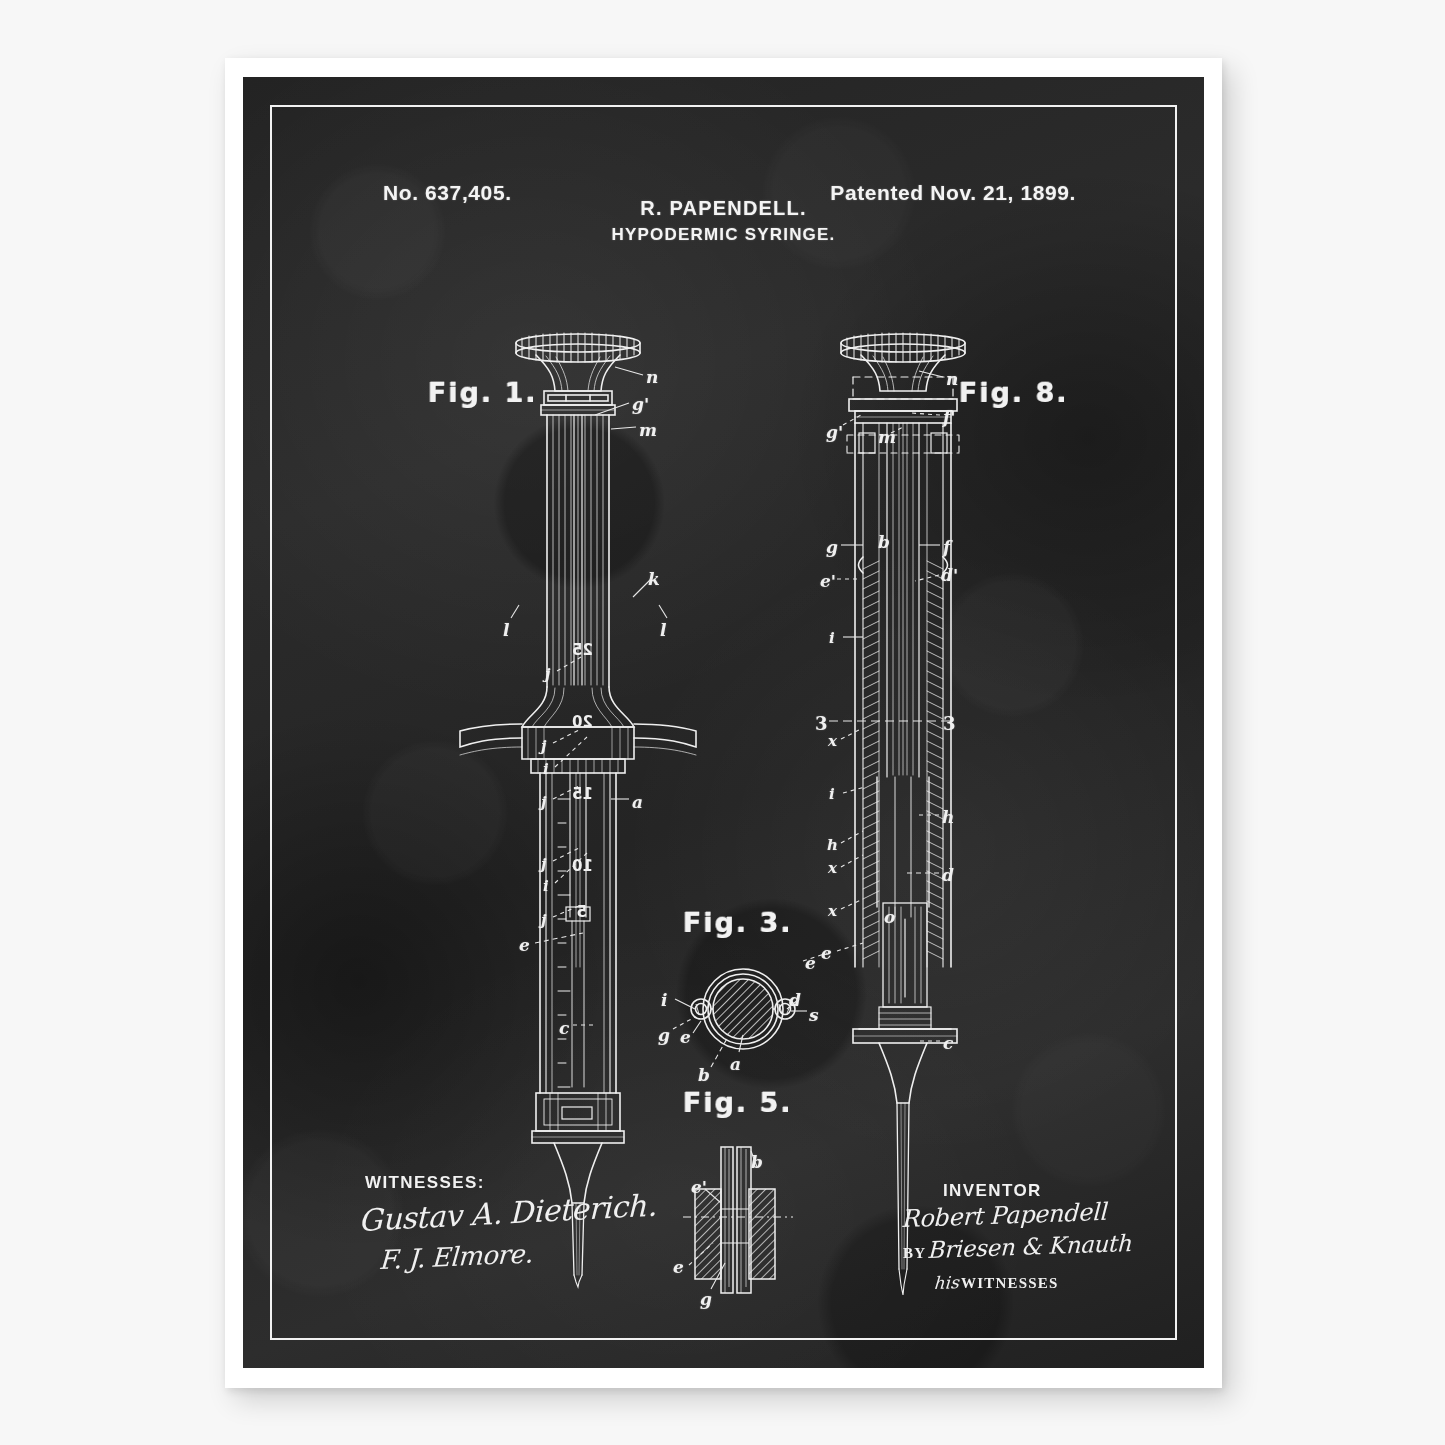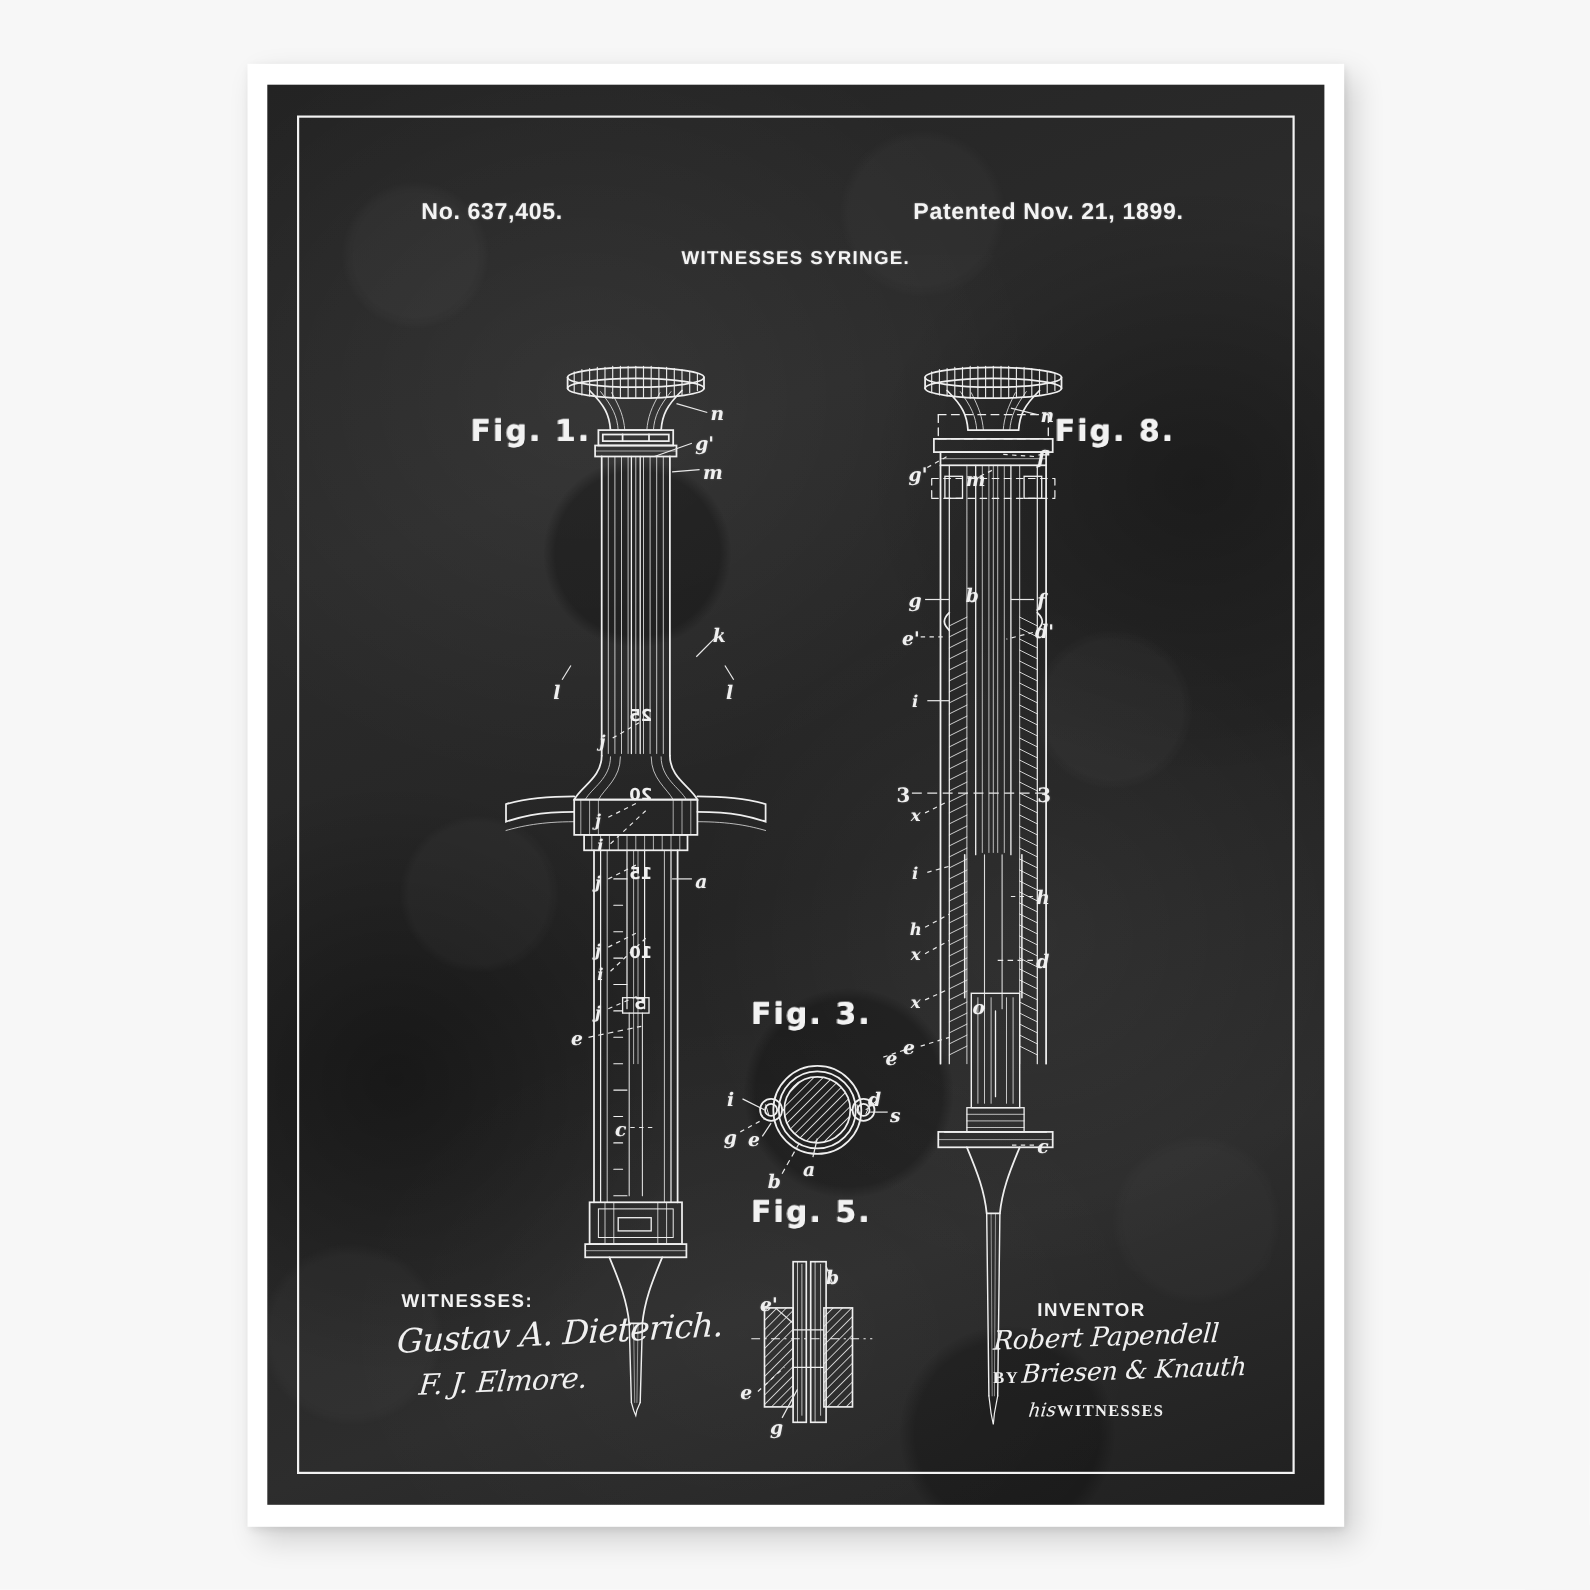--- a/index.html
+++ b/index.html
@@ -173,21 +173,22 @@
 
   <div id="frame">
     <div id="poster">
 
       <div id="inner-rule"></div>
 
       <div id="sheet">
 
         <div class="hdr" id="hdr-number">No. 637,405.</div>
         <div class="hdr" id="hdr-patented">Patented Nov. 21, 1899.</div>
-        <div class="hdr" id="hdr-title">WITNESSES SYRINGE.</div>
+        <div class="hdr" id="hdr-name">R. PAPENDELL.</div>
+        <div class="hdr" id="hdr-title">HYPODERMIC SYRINGE.</div>
 
         <div class="figcap" style="left:185px; top:300px;">Fig. 1.</div>
         <div class="figcap" style="left:716px; top:300px;">Fig. 8.</div>
         <div class="figcap" style="left:440px; top:830px;">Fig. 3.</div>
         <div class="figcap" style="left:440px; top:1010px;">Fig. 5.</div>
 
         <svg class="dwg" style="left:215px; top:230px;" width="330" height="1010" viewBox="0 0 330 1010">
           <g fill="none" stroke="#efefef" stroke-width="1.6" stroke-linecap="round">
 
             <ellipse cx="120" cy="36" rx="62" ry="9"></ellipse>

